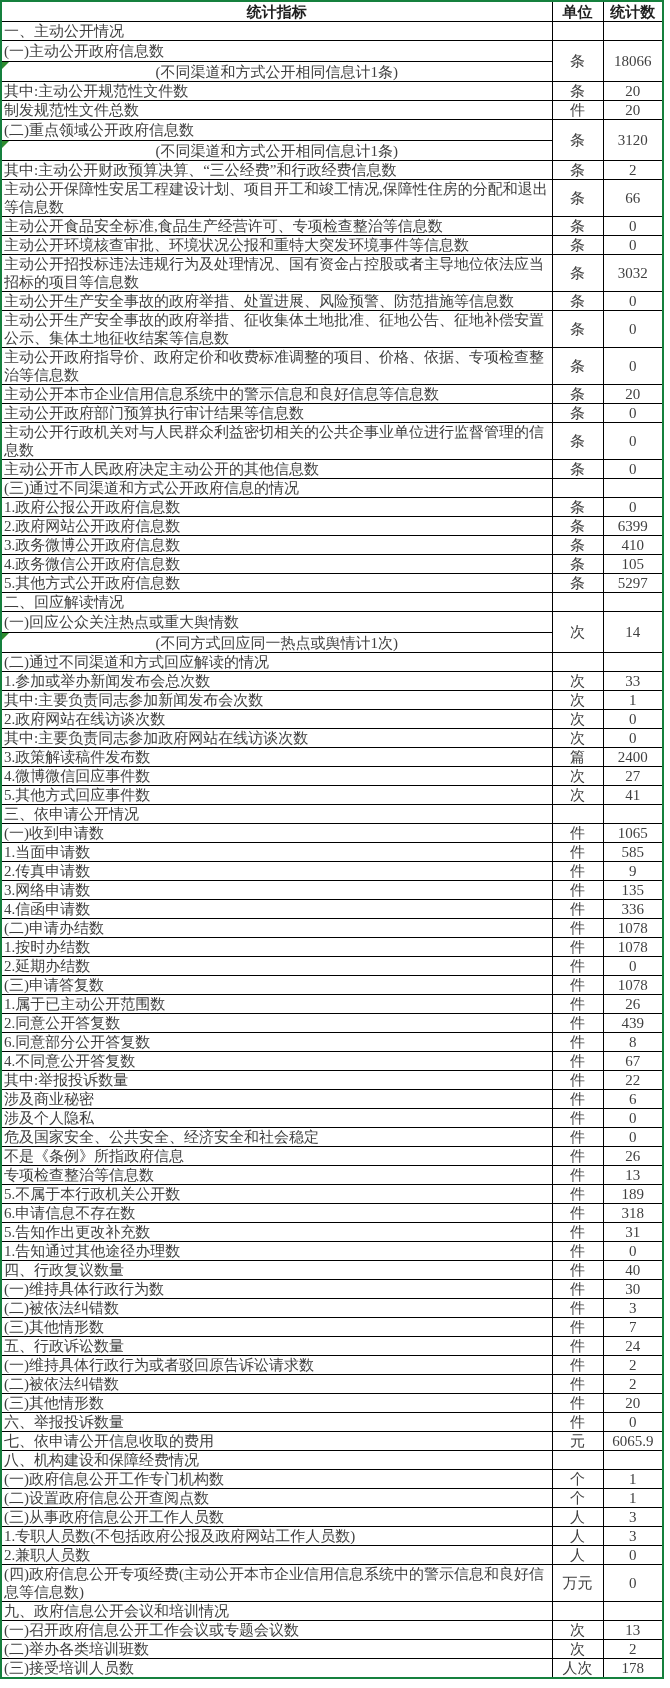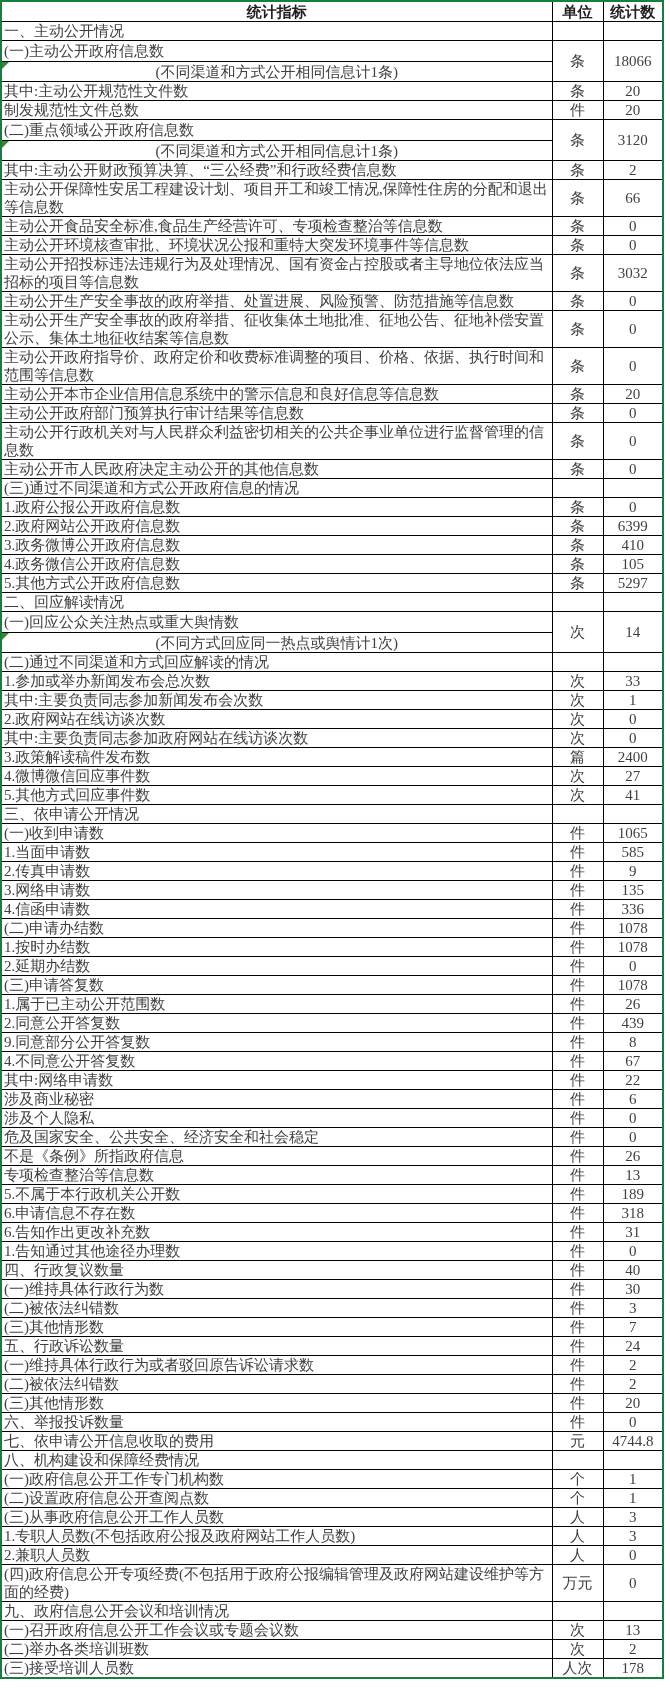--- a/index.html
+++ b/index.html
@@ -131,21 +131,21 @@
         <td class="lbl">主动公开生产安全事故的政府举措、处置进展、风险预警、防范措施等信息数</td>
         <td class="ctr">条</td>
         <td class="ctr">0</td>
       </tr>
       <tr class="r-double">
         <td class="lbl">主动公开生产安全事故的政府举措、征收集体土地批准、征地公告、征地补偿安置公示、集体土地征收结案等信息数</td>
         <td class="ctr">条</td>
         <td class="ctr">0</td>
       </tr>
       <tr class="r-double">
-        <td class="lbl">主动公开政府指导价、政府定价和收费标准调整的项目、价格、依据、执行时间和范围等信息数</td>
+        <td class="lbl">主动公开政府指导价、政府定价和收费标准调整的项目、价格、依据、专项检查整治等信息数</td>
         <td class="ctr">条</td>
         <td class="ctr">0</td>
       </tr>
       <tr class="r-single">
         <td class="lbl">主动公开本市企业信用信息系统中的警示信息和良好信息等信息数</td>
         <td class="ctr">条</td>
         <td class="ctr">20</td>
       </tr>
       <tr class="r-single">
         <td class="lbl">主动公开政府部门预算执行审计结果等信息数</td>
@@ -299,31 +299,31 @@
         <td class="lbl">1.属于已主动公开范围数</td>
         <td class="ctr">件</td>
         <td class="ctr">26</td>
       </tr>
       <tr class="r-single">
         <td class="lbl">2.同意公开答复数</td>
         <td class="ctr">件</td>
         <td class="ctr">439</td>
       </tr>
       <tr class="r-single">
-        <td class="lbl">9.同意部分公开答复数</td>
+        <td class="lbl">6.同意部分公开答复数</td>
         <td class="ctr">件</td>
         <td class="ctr">8</td>
       </tr>
       <tr class="r-single">
         <td class="lbl">4.不同意公开答复数</td>
         <td class="ctr">件</td>
         <td class="ctr">67</td>
       </tr>
       <tr class="r-single">
-        <td class="lbl">其中:网络申请数</td>
+        <td class="lbl">其中:举报投诉数量</td>
         <td class="ctr">件</td>
         <td class="ctr">22</td>
       </tr>
       <tr class="r-single">
         <td class="lbl">涉及商业秘密</td>
         <td class="ctr">件</td>
         <td class="ctr">6</td>
       </tr>
       <tr class="r-single">
         <td class="lbl">涉及个人隐私</td>
@@ -349,21 +349,21 @@
         <td class="lbl">5.不属于本行政机关公开数</td>
         <td class="ctr">件</td>
         <td class="ctr">189</td>
       </tr>
       <tr class="r-single">
         <td class="lbl">6.申请信息不存在数</td>
         <td class="ctr">件</td>
         <td class="ctr">318</td>
       </tr>
       <tr class="r-single">
-        <td class="lbl">6.告知作出更改补充数</td>
+        <td class="lbl">5.告知作出更改补充数</td>
         <td class="ctr">件</td>
         <td class="ctr">31</td>
       </tr>
       <tr class="r-single">
         <td class="lbl">1.告知通过其他途径办理数</td>
         <td class="ctr">件</td>
         <td class="ctr">0</td>
       </tr>
       <tr class="r-single">
         <td class="lbl">四、行政复议数量</td>
@@ -406,21 +406,21 @@
         <td class="ctr">20</td>
       </tr>
       <tr class="r-single">
         <td class="lbl">六、举报投诉数量</td>
         <td class="ctr">件</td>
         <td class="ctr">0</td>
       </tr>
       <tr class="r-single">
         <td class="lbl">七、依申请公开信息收取的费用</td>
         <td class="ctr">元</td>
-        <td class="ctr">4744.8</td>
+        <td class="ctr">6065.9</td>
       </tr>
       <tr class="r-single">
         <td class="lbl">八、机构建设和保障经费情况</td>
         <td class="ctr"></td>
         <td class="ctr"></td>
       </tr>
       <tr class="r-single">
         <td class="lbl">(一)政府信息公开工作专门机构数</td>
         <td class="ctr">个</td>
         <td class="ctr">1</td>
@@ -439,21 +439,21 @@
         <td class="lbl">1.专职人员数(不包括政府公报及政府网站工作人员数)</td>
         <td class="ctr">人</td>
         <td class="ctr">3</td>
       </tr>
       <tr class="r-single">
         <td class="lbl">2.兼职人员数</td>
         <td class="ctr">人</td>
         <td class="ctr">0</td>
       </tr>
       <tr class="r-double">
-        <td class="lbl">(四)政府信息公开专项经费(不包括用于政府公报编辑管理及政府网站建设维护等方面的经费)</td>
+        <td class="lbl">(四)政府信息公开专项经费(主动公开本市企业信用信息系统中的警示信息和良好信息等信息数)</td>
         <td class="ctr">万元</td>
         <td class="ctr">0</td>
       </tr>
       <tr class="r-single">
         <td class="lbl">九、政府信息公开会议和培训情况</td>
         <td class="ctr"></td>
         <td class="ctr"></td>
       </tr>
       <tr class="r-single">
         <td class="lbl">(一)召开政府信息公开工作会议或专题会议数</td>

